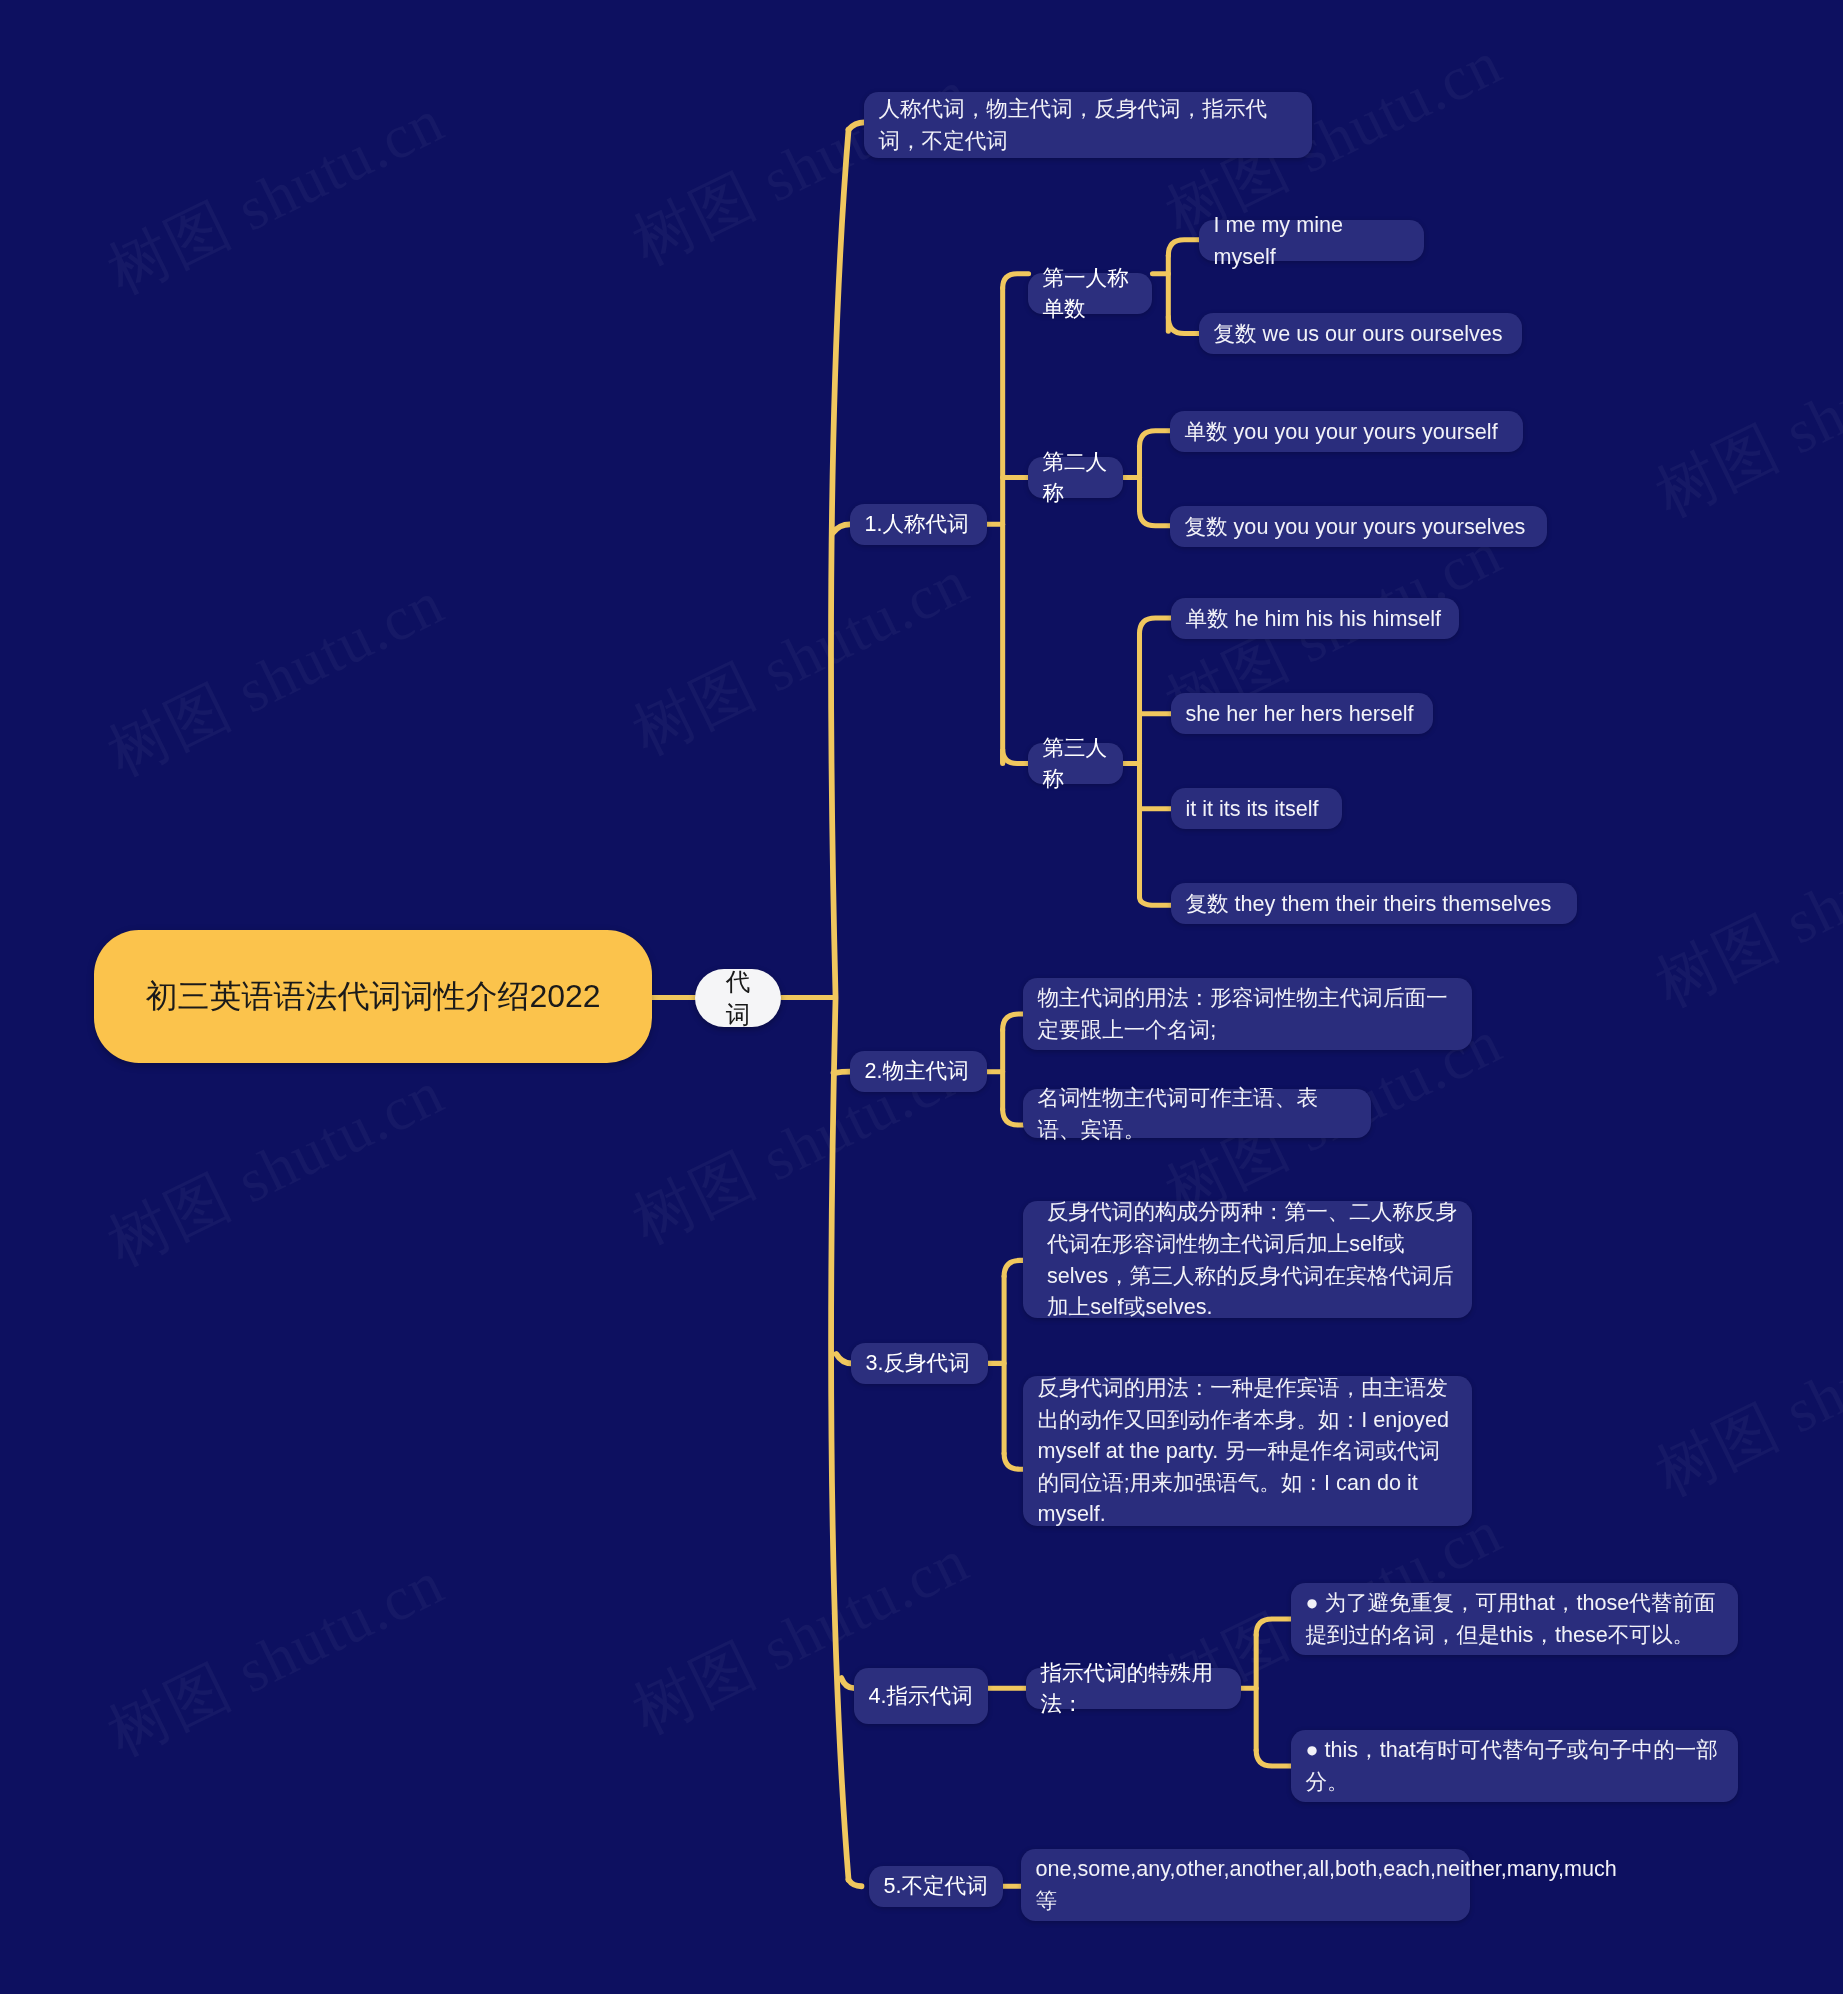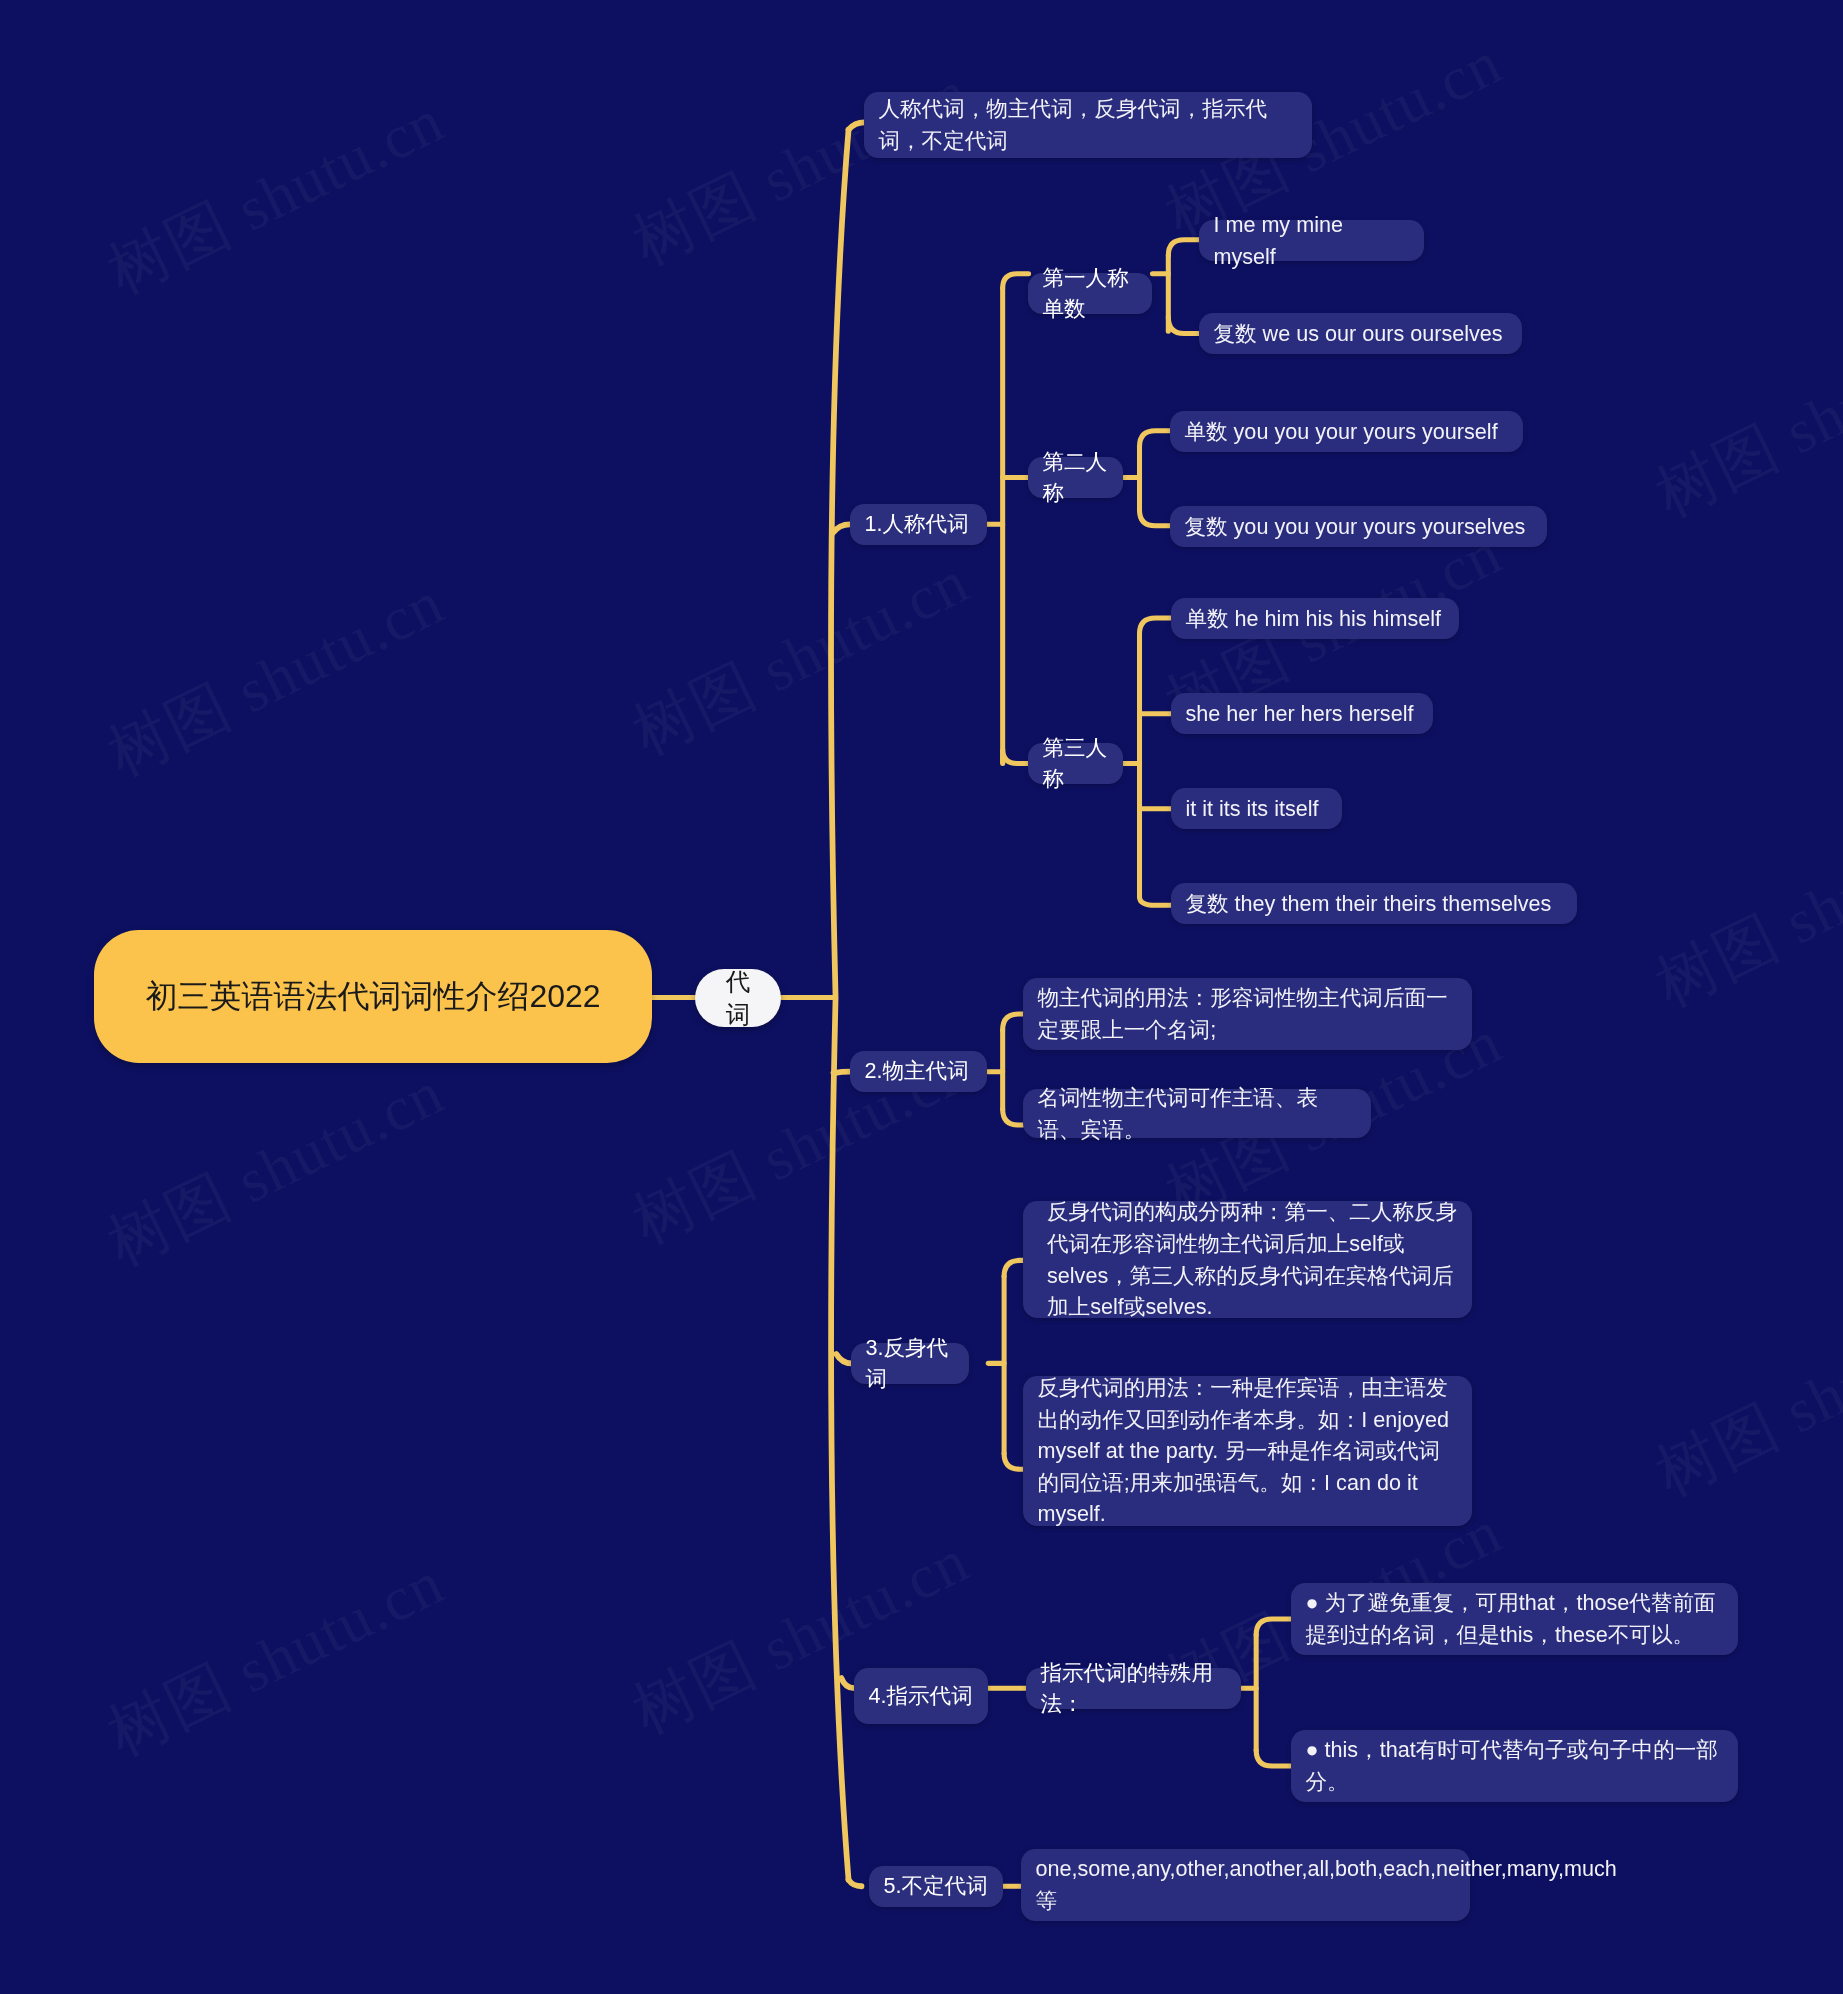--- a/index.html
+++ b/index.html
@@ -242,21 +242,21 @@
 <div class="node branch-node" style="left:850px; top:1051px; width:137px; height:41px;">
   <span class="node-text">2.物主代词</span>
 </div>
 <div class="node leaf-node tall" style="left:1023px; top:978px; width:449px; height:72px;">
   <span class="node-text">物主代词的用法：形容词性物主代词后面一定要跟上一个名词;</span>
 </div>
 <div class="node leaf-node" style="left:1023px; top:1089px; width:348px; height:49px;">
   <span class="node-text">名词性物主代词可作主语、表语、宾语。</span>
 </div>
 
-<div class="node branch-node" style="left:851px; top:1343px; width:118px; height:41px;">
+<div class="node branch-node" style="left:851px; top:1343px; width:137px; height:41px;">
   <span class="node-text">3.反身代词</span>
 </div>
 <div class="node leaf-node tall" style="left:1023px; top:1201px; width:449px; height:117px;padding-left:24px;">
   <span class="node-text">反身代词的构成分两种：第一、二人称反身代词在形容词性物主代词后加上self或selves，第三人称的反身代词在宾格代词后加上self或selves.</span>
 </div>
 <div class="node leaf-node tall" style="left:1023px; top:1376px; width:449px; height:150px;">
   <span class="node-text">反身代词的用法：一种是作宾语，由主语发出的动作又回到动作者本身。如：I enjoyed myself at the party. 另一种是作名词或代词的同位语;用来加强语气。如：I can do it myself.</span>
 </div>
 
 <div class="node branch-node" style="left:854px; top:1668px; width:134px; height:56px;">

